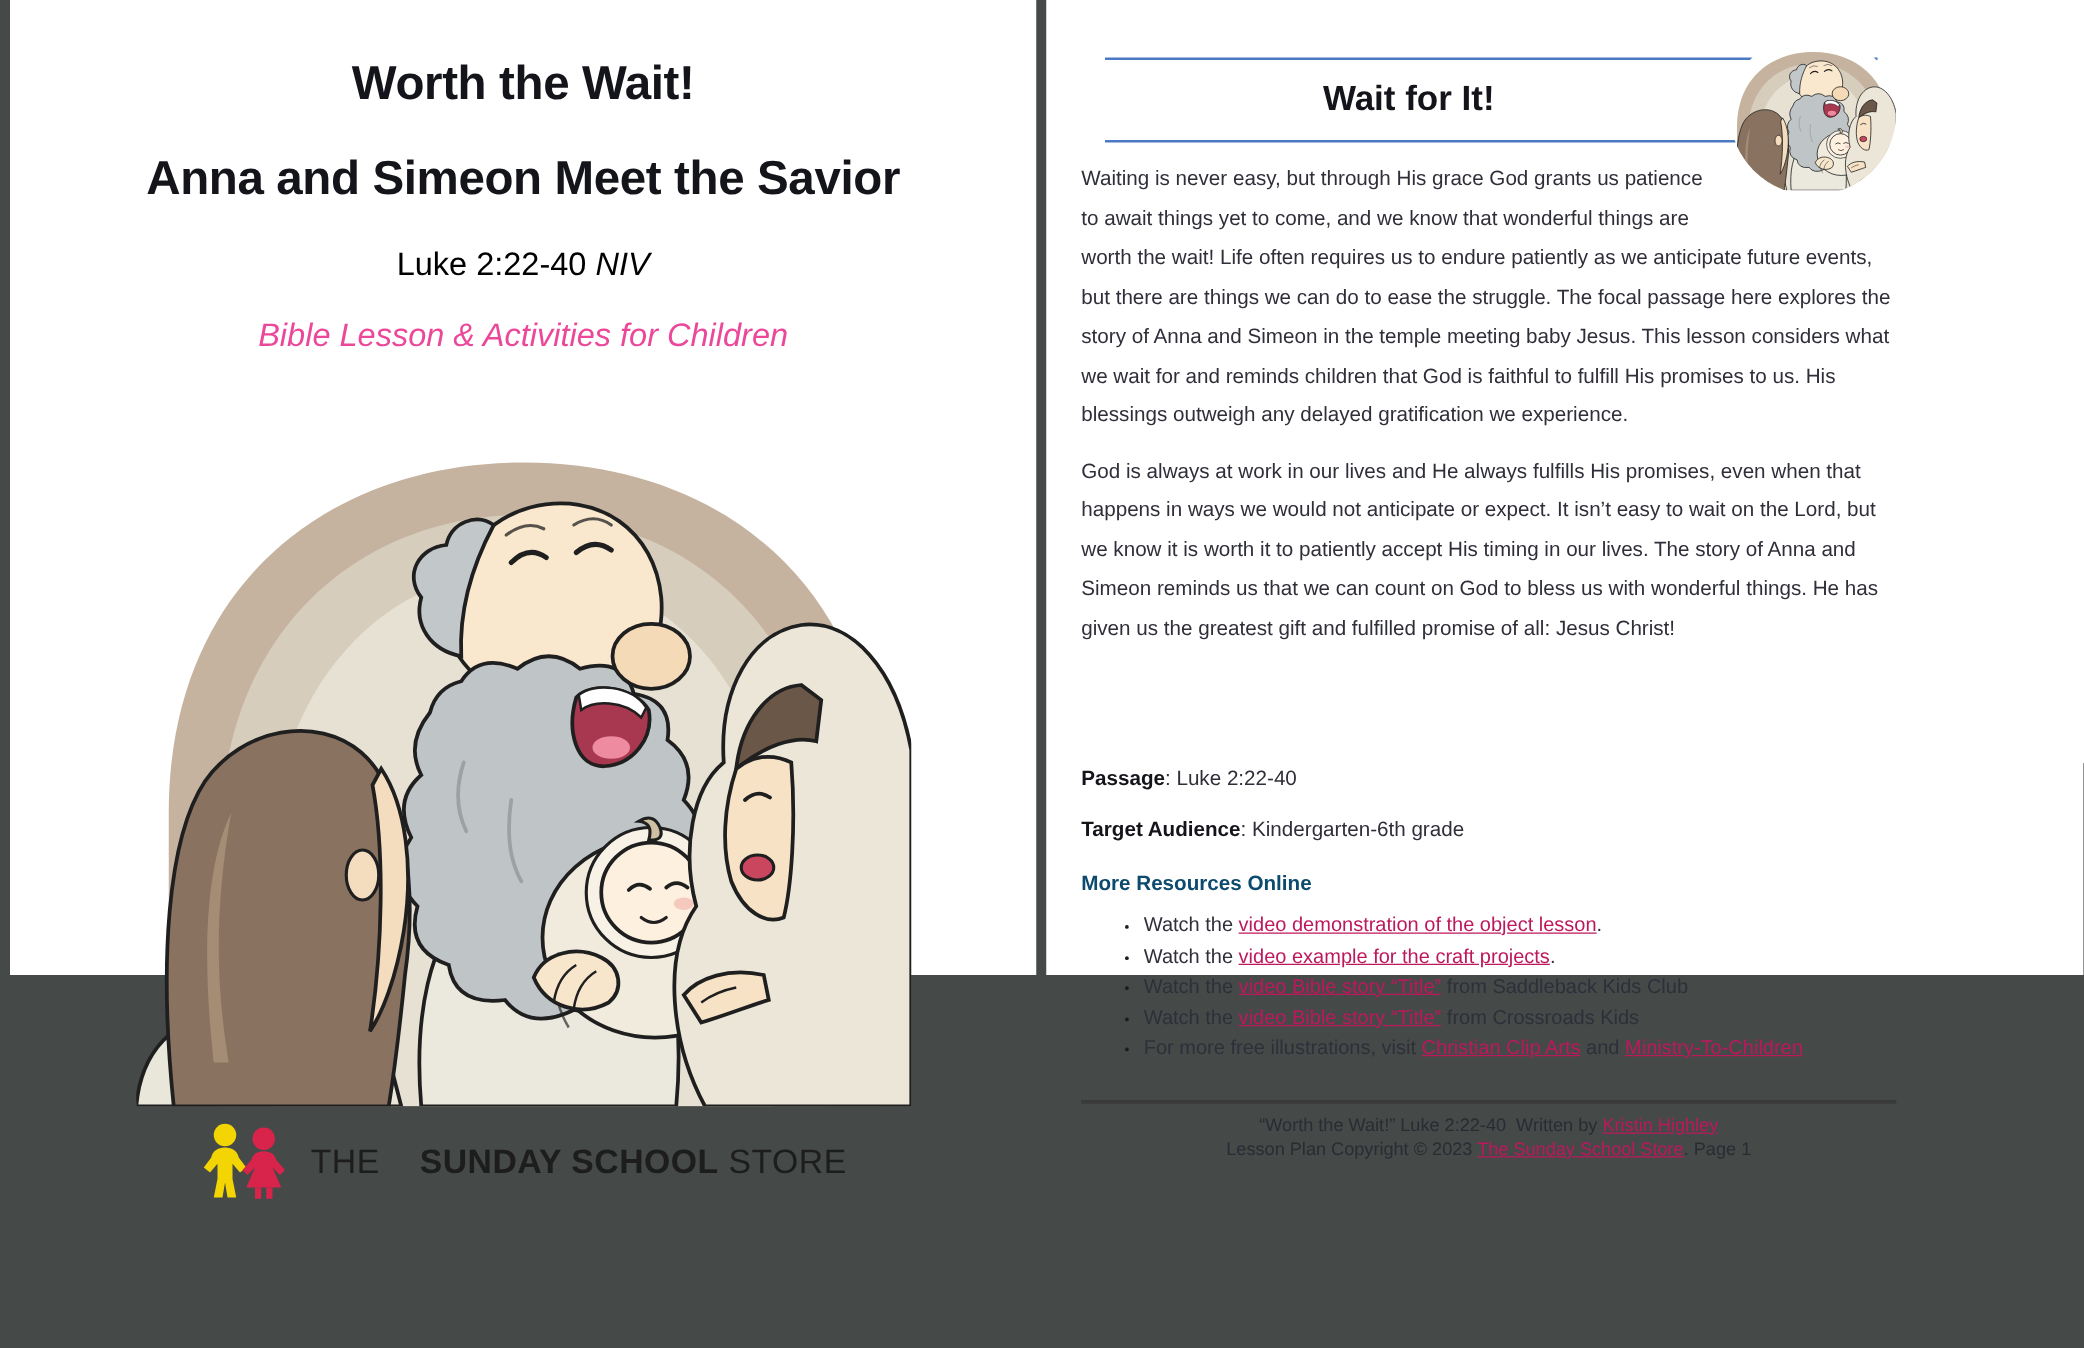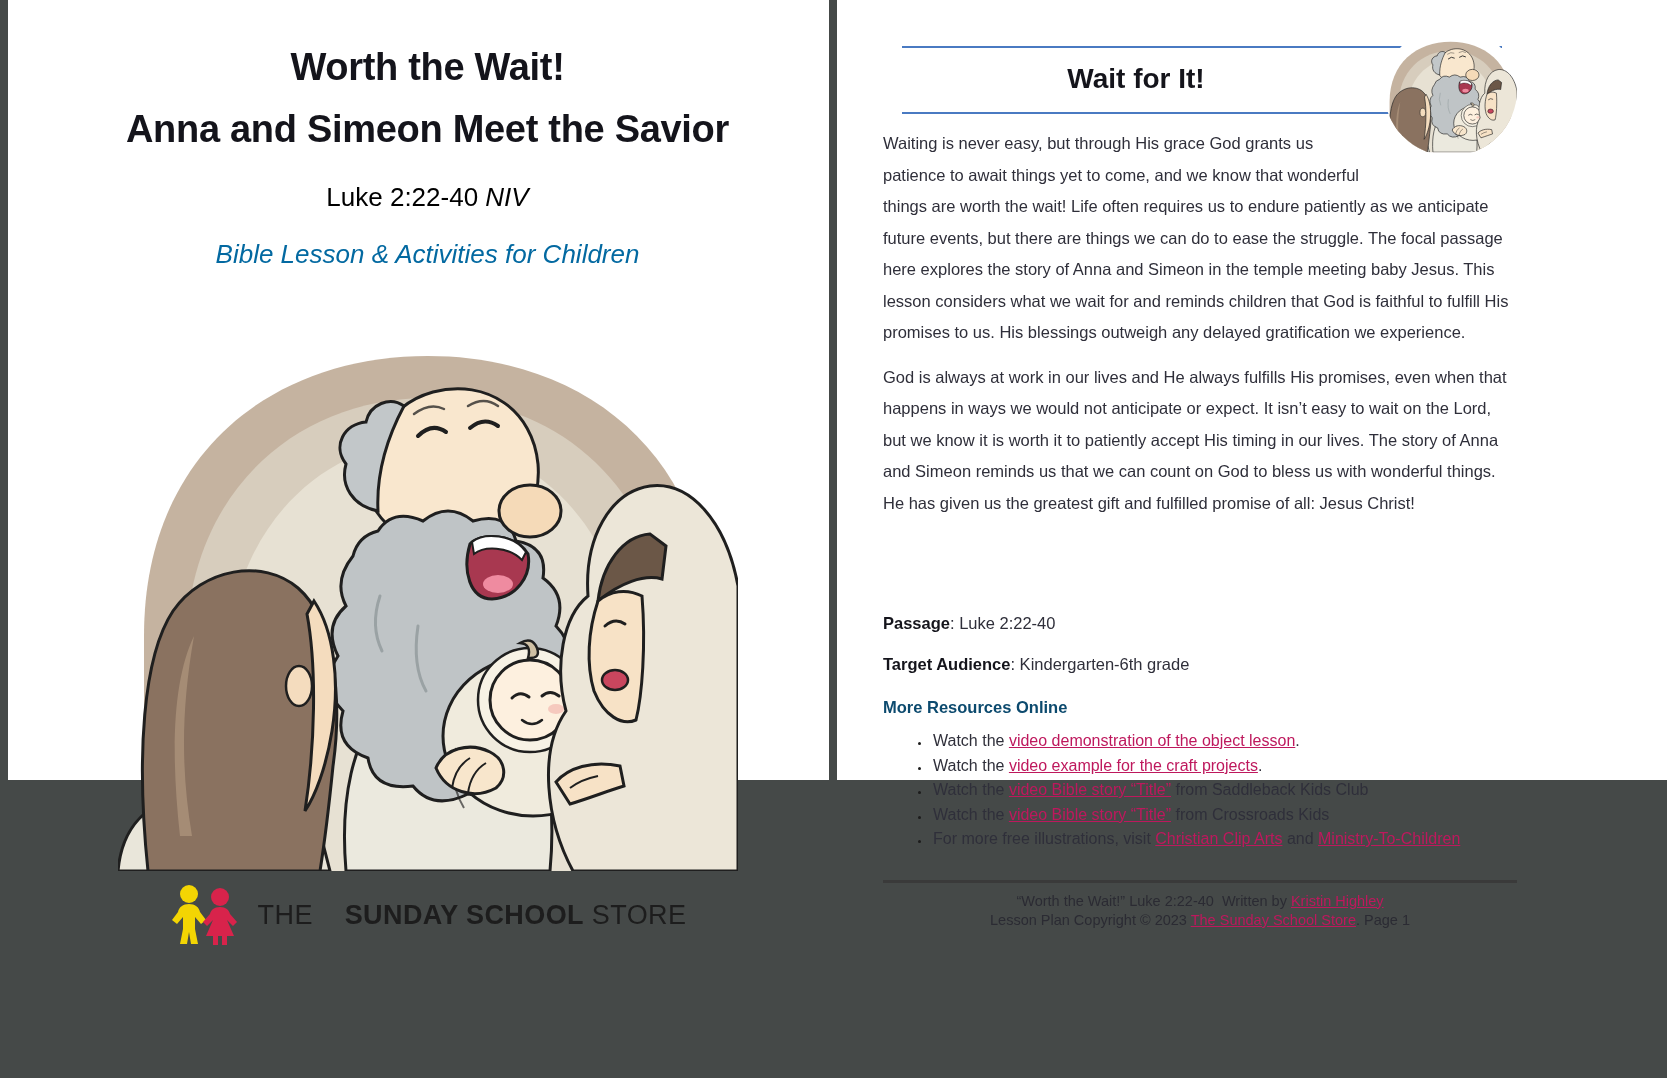--- a/index.html
+++ b/index.html
@@ -1,29 +1,29 @@
 <!DOCTYPE html>
 <html><head>
 <meta charset="utf-8">
 <style>
   * { box-sizing: border-box; }
   html,body { margin:0; padding:0; }
   body { background:#454948; font-family:"Liberation Sans", sans-serif; }
   .canvas { position:relative; width:1667px; height:1078px; background:#454948; overflow:hidden; }
-  .page { position:absolute; top:0; height:780px; background:#ffffff;padding-left:18px; }
+  .page { position:absolute; top:0; height:780px; background:#ffffff; }
   .page-left  { left:8px;   width:821px; }
   .page-right { left:837px; width:830px; }
   .svg-defs { position:absolute; width:0; height:0; overflow:hidden; }
 
   
   .lp-title { margin:46px 10px 0; text-align:center; font-size:38px; font-weight:700; color:#14141b; letter-spacing:-0.3px; }
-  .lp-title.second { margin-top:19px; }
+  .lp-title.second { margin-top:33px; }
   .lp-scripture { margin-top:31px; text-align:center; font-size:26px; color:#000000; }
   .lp-scripture .niv { font-style:italic; }
-  .lp-tagline { margin-top:26px; text-align:center; font-size:26px; font-style:italic; color:#0369a1; }
+  .lp-tagline { margin-top:26px; text-align:center; font-size:26px; font-style:italic; color:#ec4899; }
   .lp-art { display:block; width:620px; height:575px; margin:26px auto 0; }
   .lp-logo { margin-top:13px; display:flex; align-items:center; justify-content:center; gap:15px; }
   .logo-kids { width:74px; height:62px; flex:0 0 auto; }
   .logo-text { font-size:27px; color:#1d1d1d; letter-spacing:0.4px; white-space:nowrap; }
   .logo-text b { font-weight:700;margin-left:24px; }
 
   
   .rp { padding:24px 150px 0 28px; color:#2f2f3a; }
   .rp-thumb { float:right; width:133px; height:131px; margin:1px 0 10px 14px; border-radius:50%; overflow:hidden; background:#fff; }
   .rp-thumb svg { display:block; width:133px; height:131px; }

